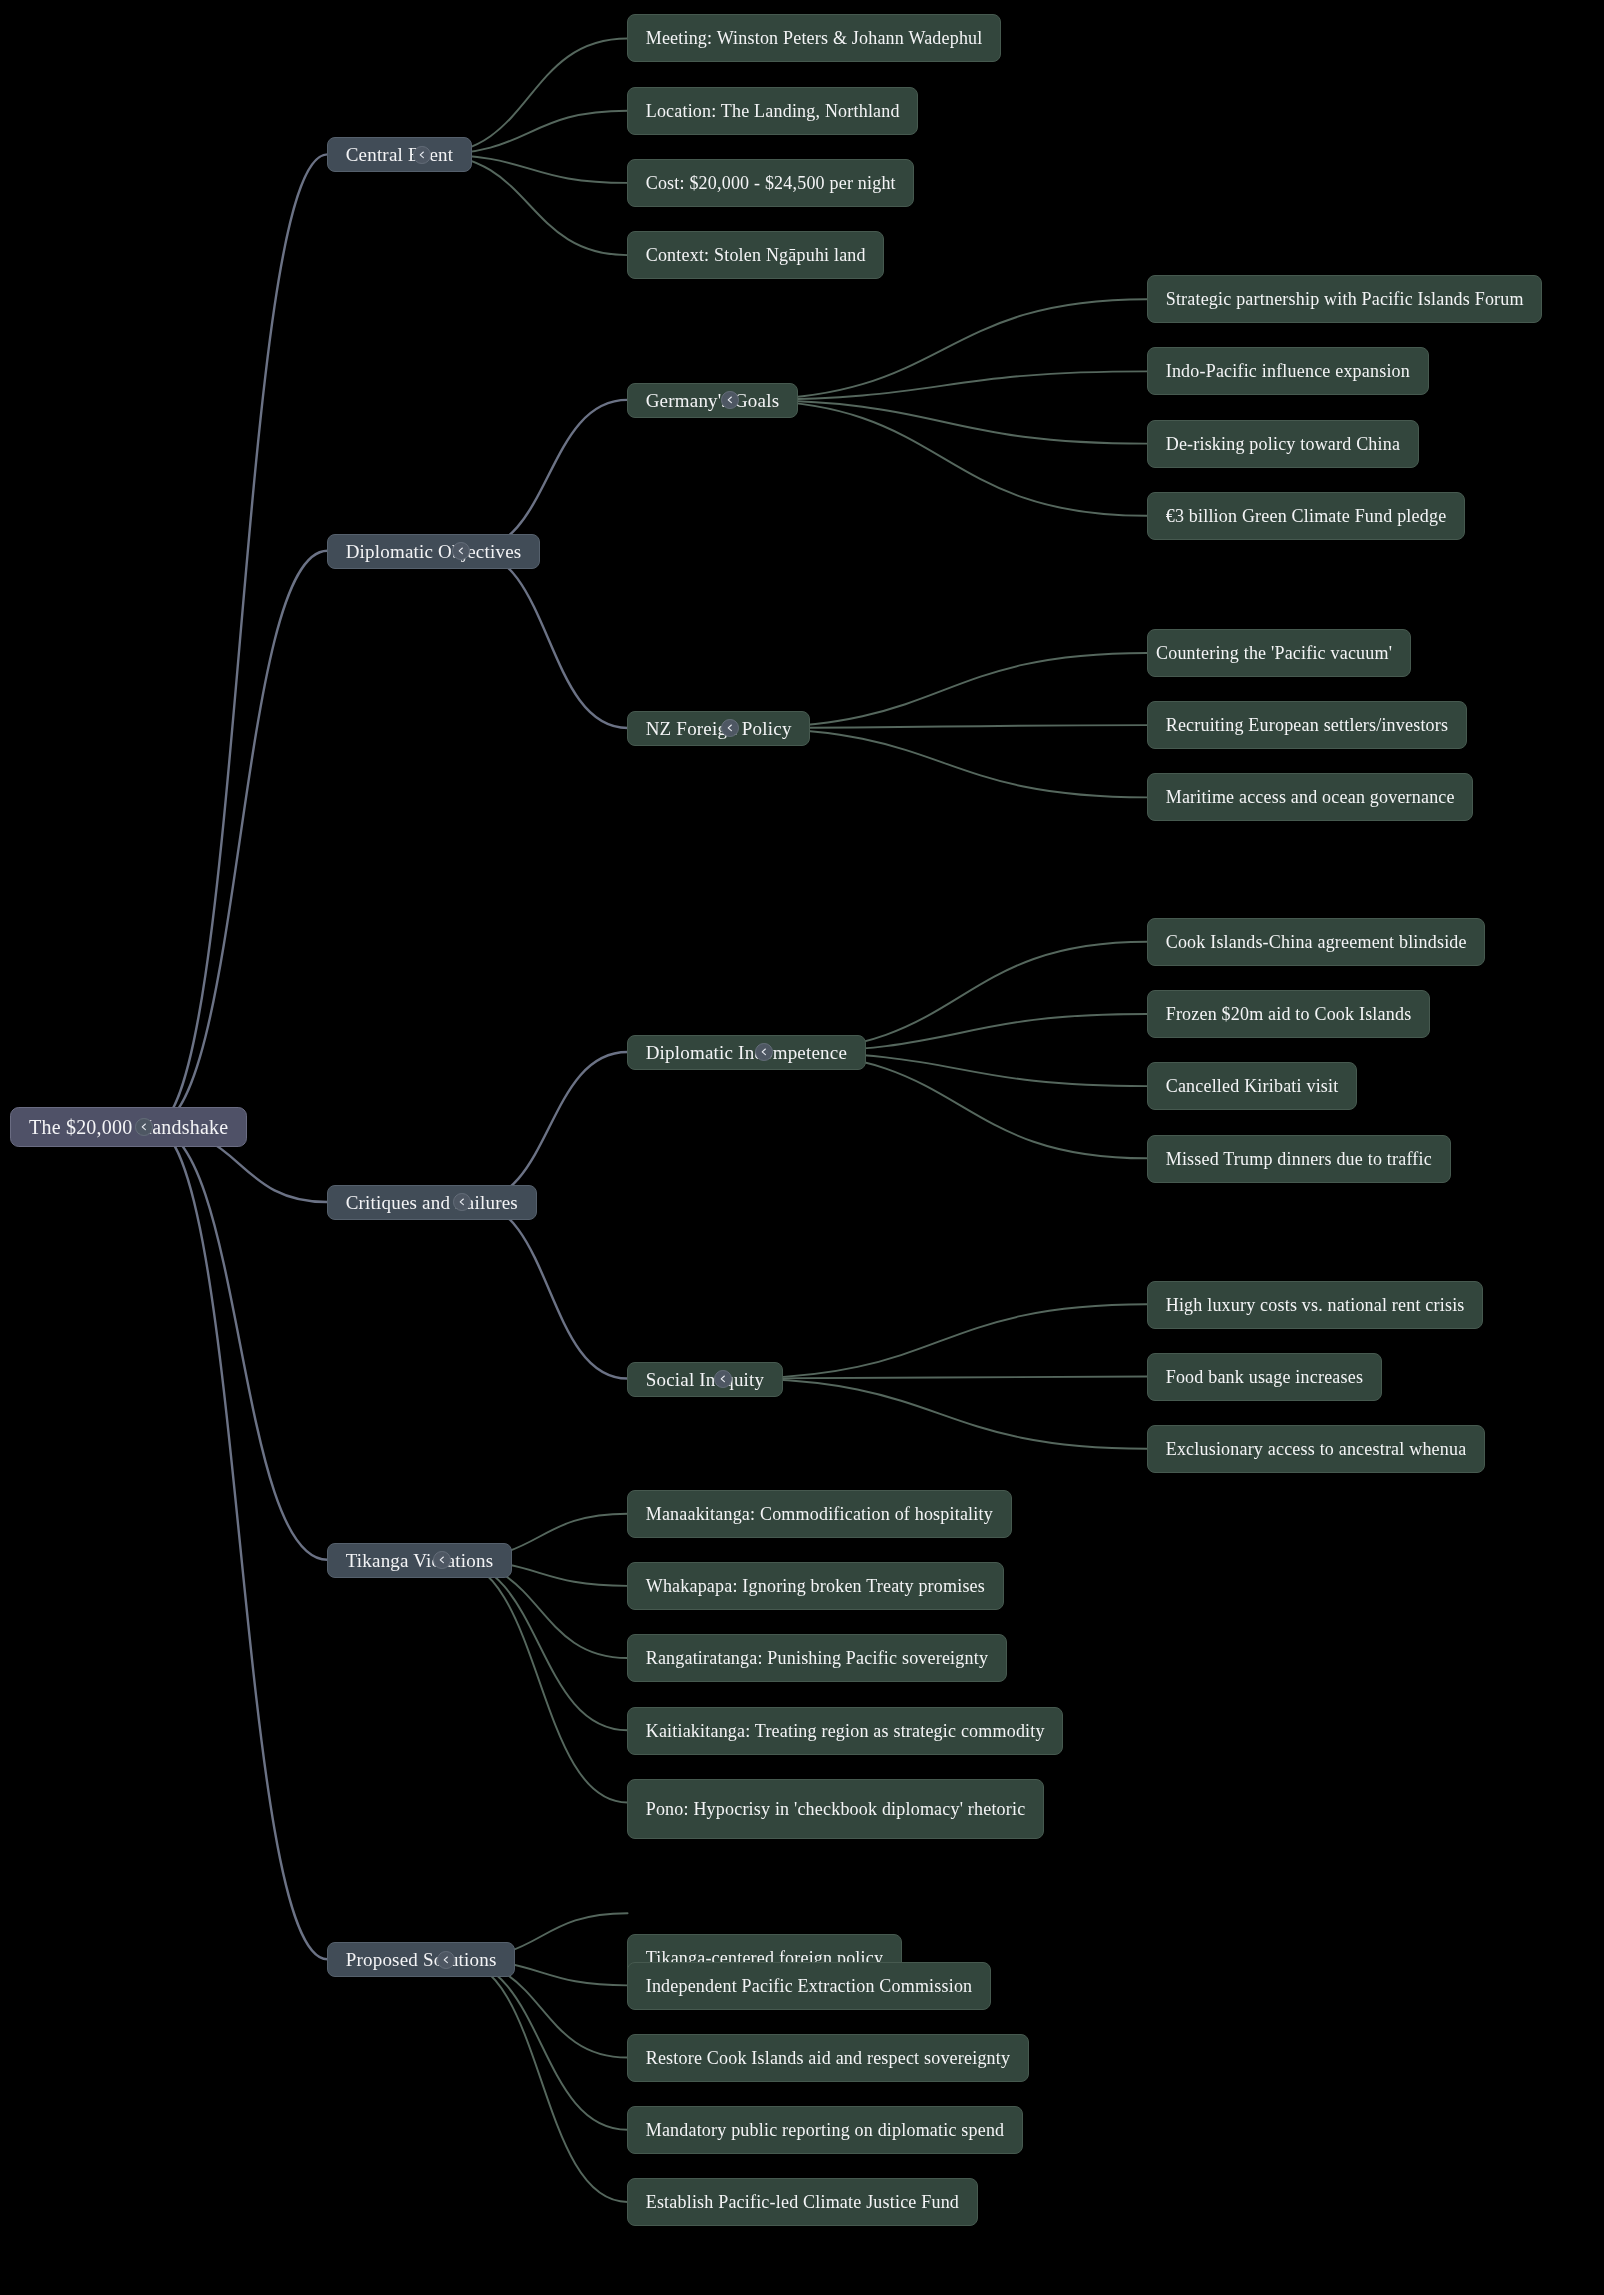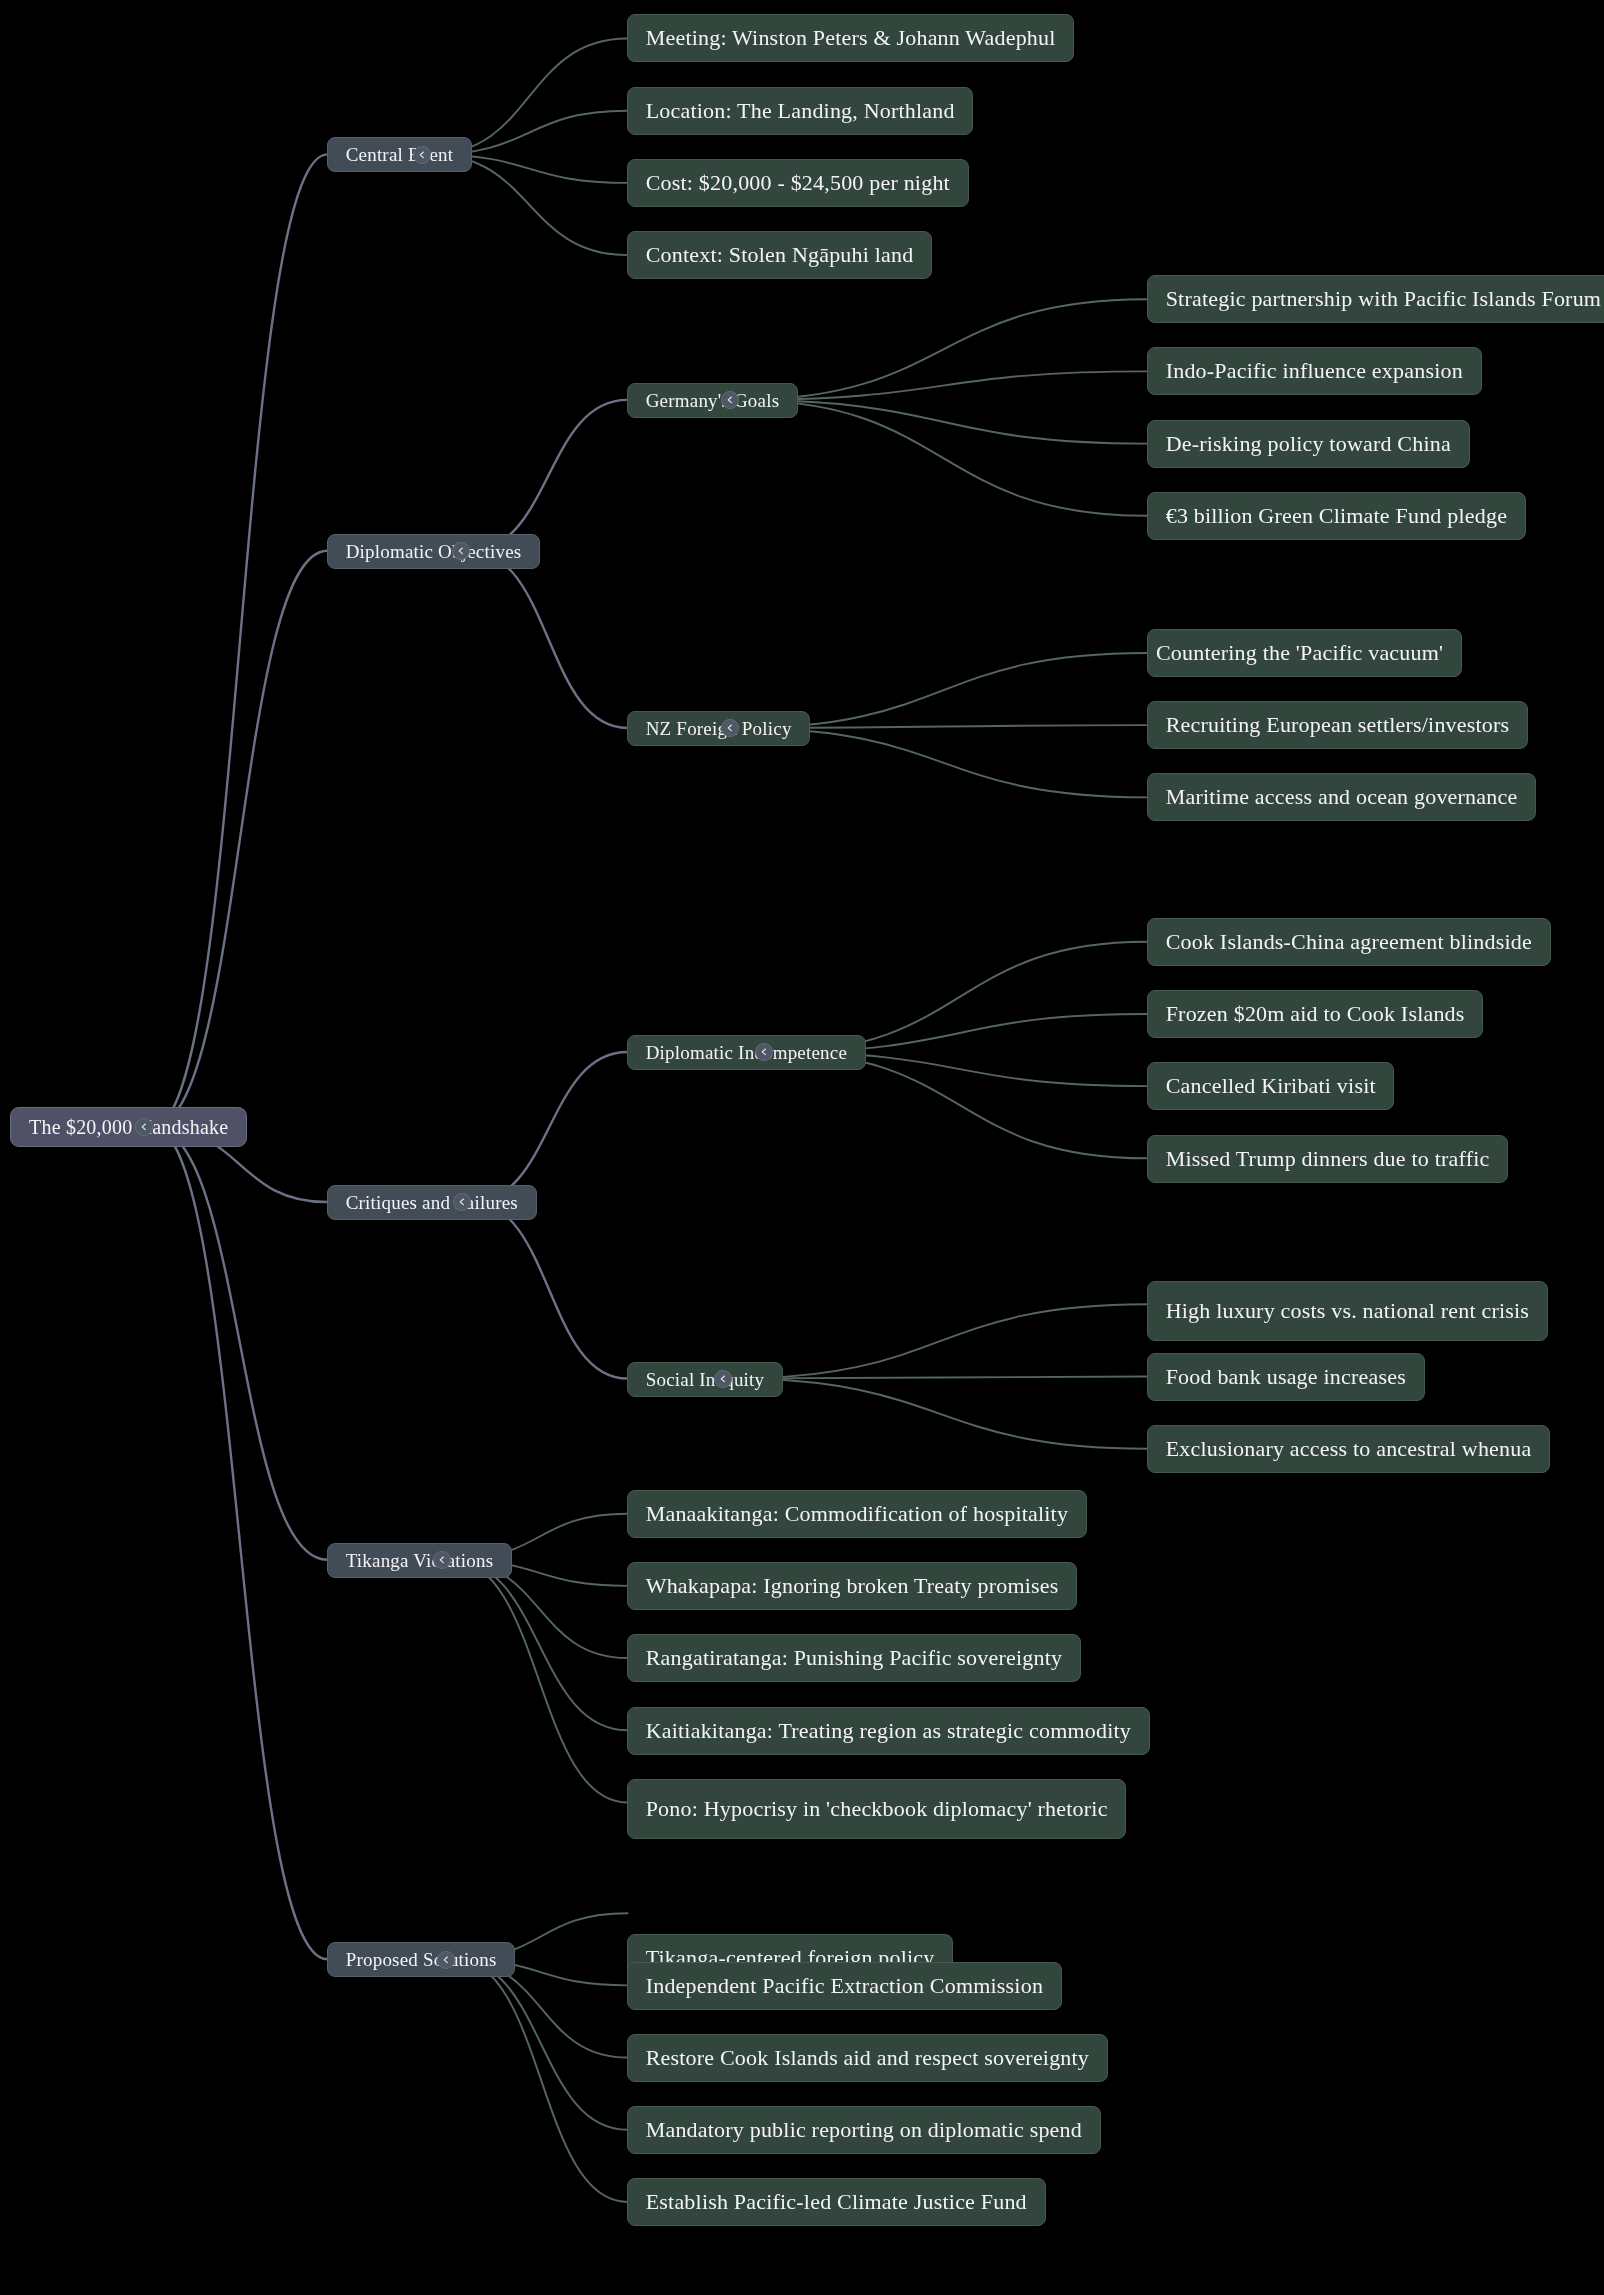--- a/index.html
+++ b/index.html
@@ -47,21 +47,21 @@
     font-size: 19px;
   }
   .node-l2 {
     background: #33463d;
     border: 0.8px solid #46594f;
     font-size: 19px;
   }
   .node-leaf {
     background: #33463d;
     border: 0.8px solid #46594f;
-    font-size: 22px;
+    font-size: 18px;
   }
   .collapse-toggle {
     position: absolute;
     width: 17.7px;
     height: 17.7px;
     border-radius: 50%;
     background: #4e5763;
     border: 0.8px solid #646d79;
     display: flex;
     align-items: center;
@@ -216,21 +216,21 @@
         <span>Missed Trump dinners due to traffic</span>
       </div>
       <div class="node node-l2" style="left: 627px; top: 1362px; min-width: 81px; height: 35px;">
         <span>Social Inequity</span>
       </div>
       <div class="collapse-toggle" style="left: 714px; top: 1370px;">
         <svg width="9.6" height="9.6" viewBox="0 0 12 12" aria-hidden="true">
           <polyline points="8,2.5 4,6 8,9.5" fill="none" stroke="#e9ecf2" stroke-width="1.4" stroke-linecap="round" stroke-linejoin="round"></polyline>
         </svg>
       </div>
-      <div class="node node-leaf" style="left: 1147px; top: 1281px; min-width: 175px; height: 60px;">
+      <div class="node node-leaf" style="left: 1147px; top: 1281px; min-width: 175px; height: 48px;">
         <span>High luxury costs vs. national rent crisis</span>
       </div>
       <div class="node node-leaf" style="left: 1147px; top: 1353px; min-width: 122px; height: 48px;">
         <span>Food bank usage increases</span>
       </div>
       <div class="node node-leaf" style="left: 1147px; top: 1425px; min-width: 181px; height: 48px;">
         <span>Exclusionary access to ancestral whenua</span>
       </div>
       <div class="node node-l1" style="left: 327px; top: 1543px; min-width: 100px; height: 35px;">
         <span>Tikanga Violations</span>

